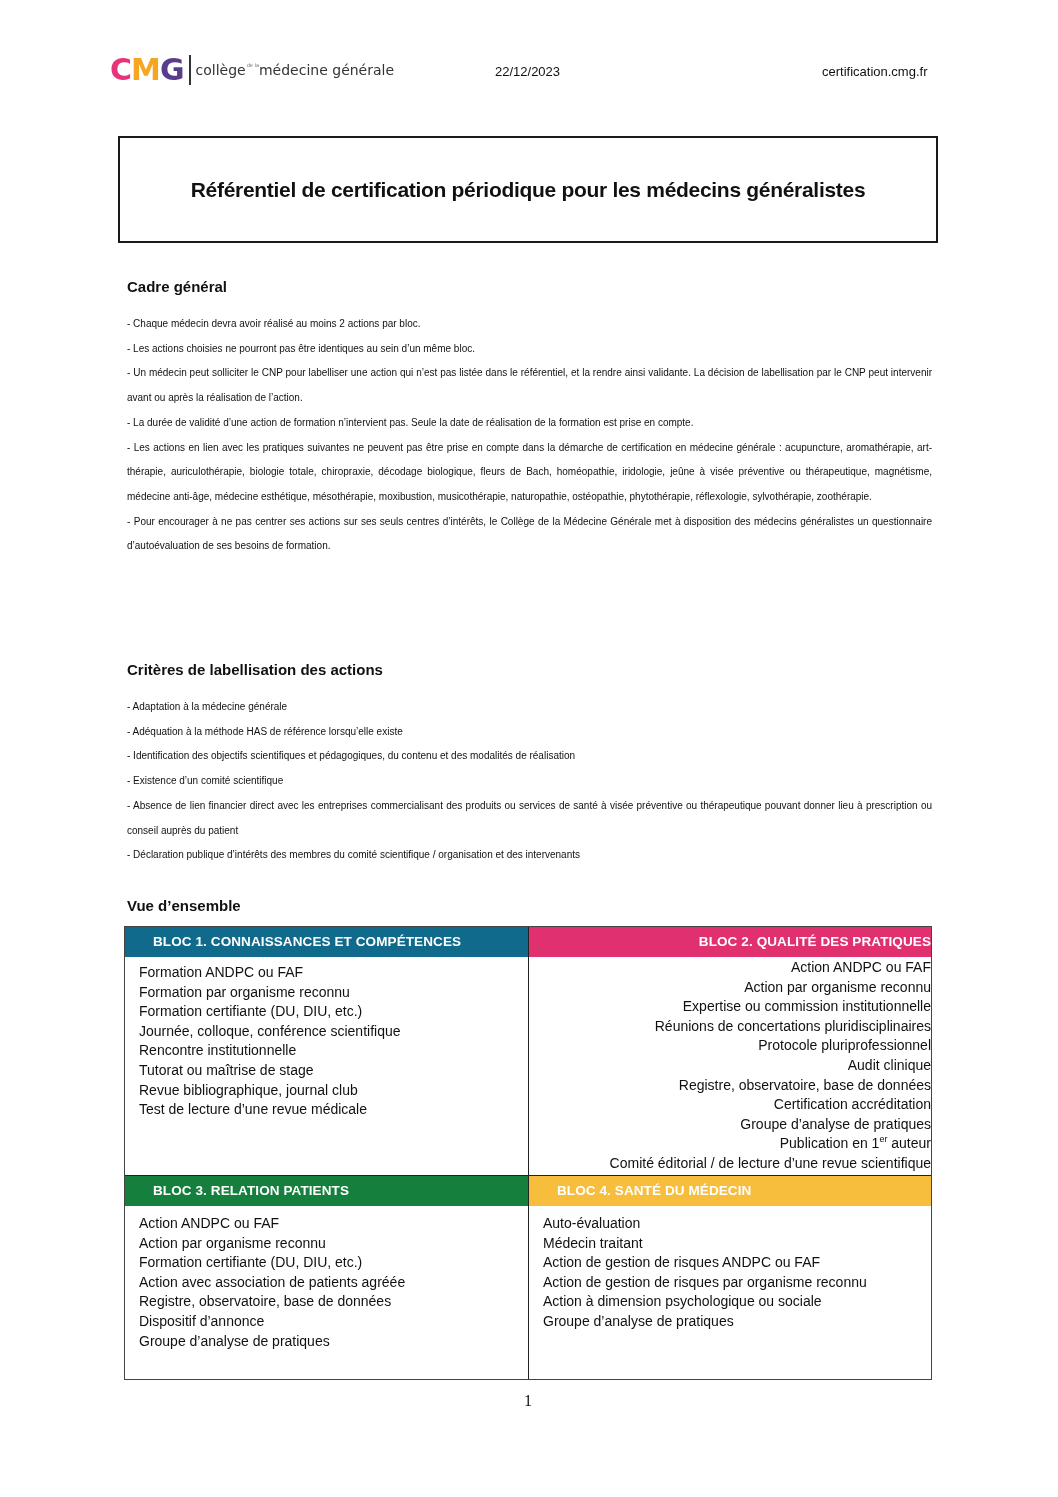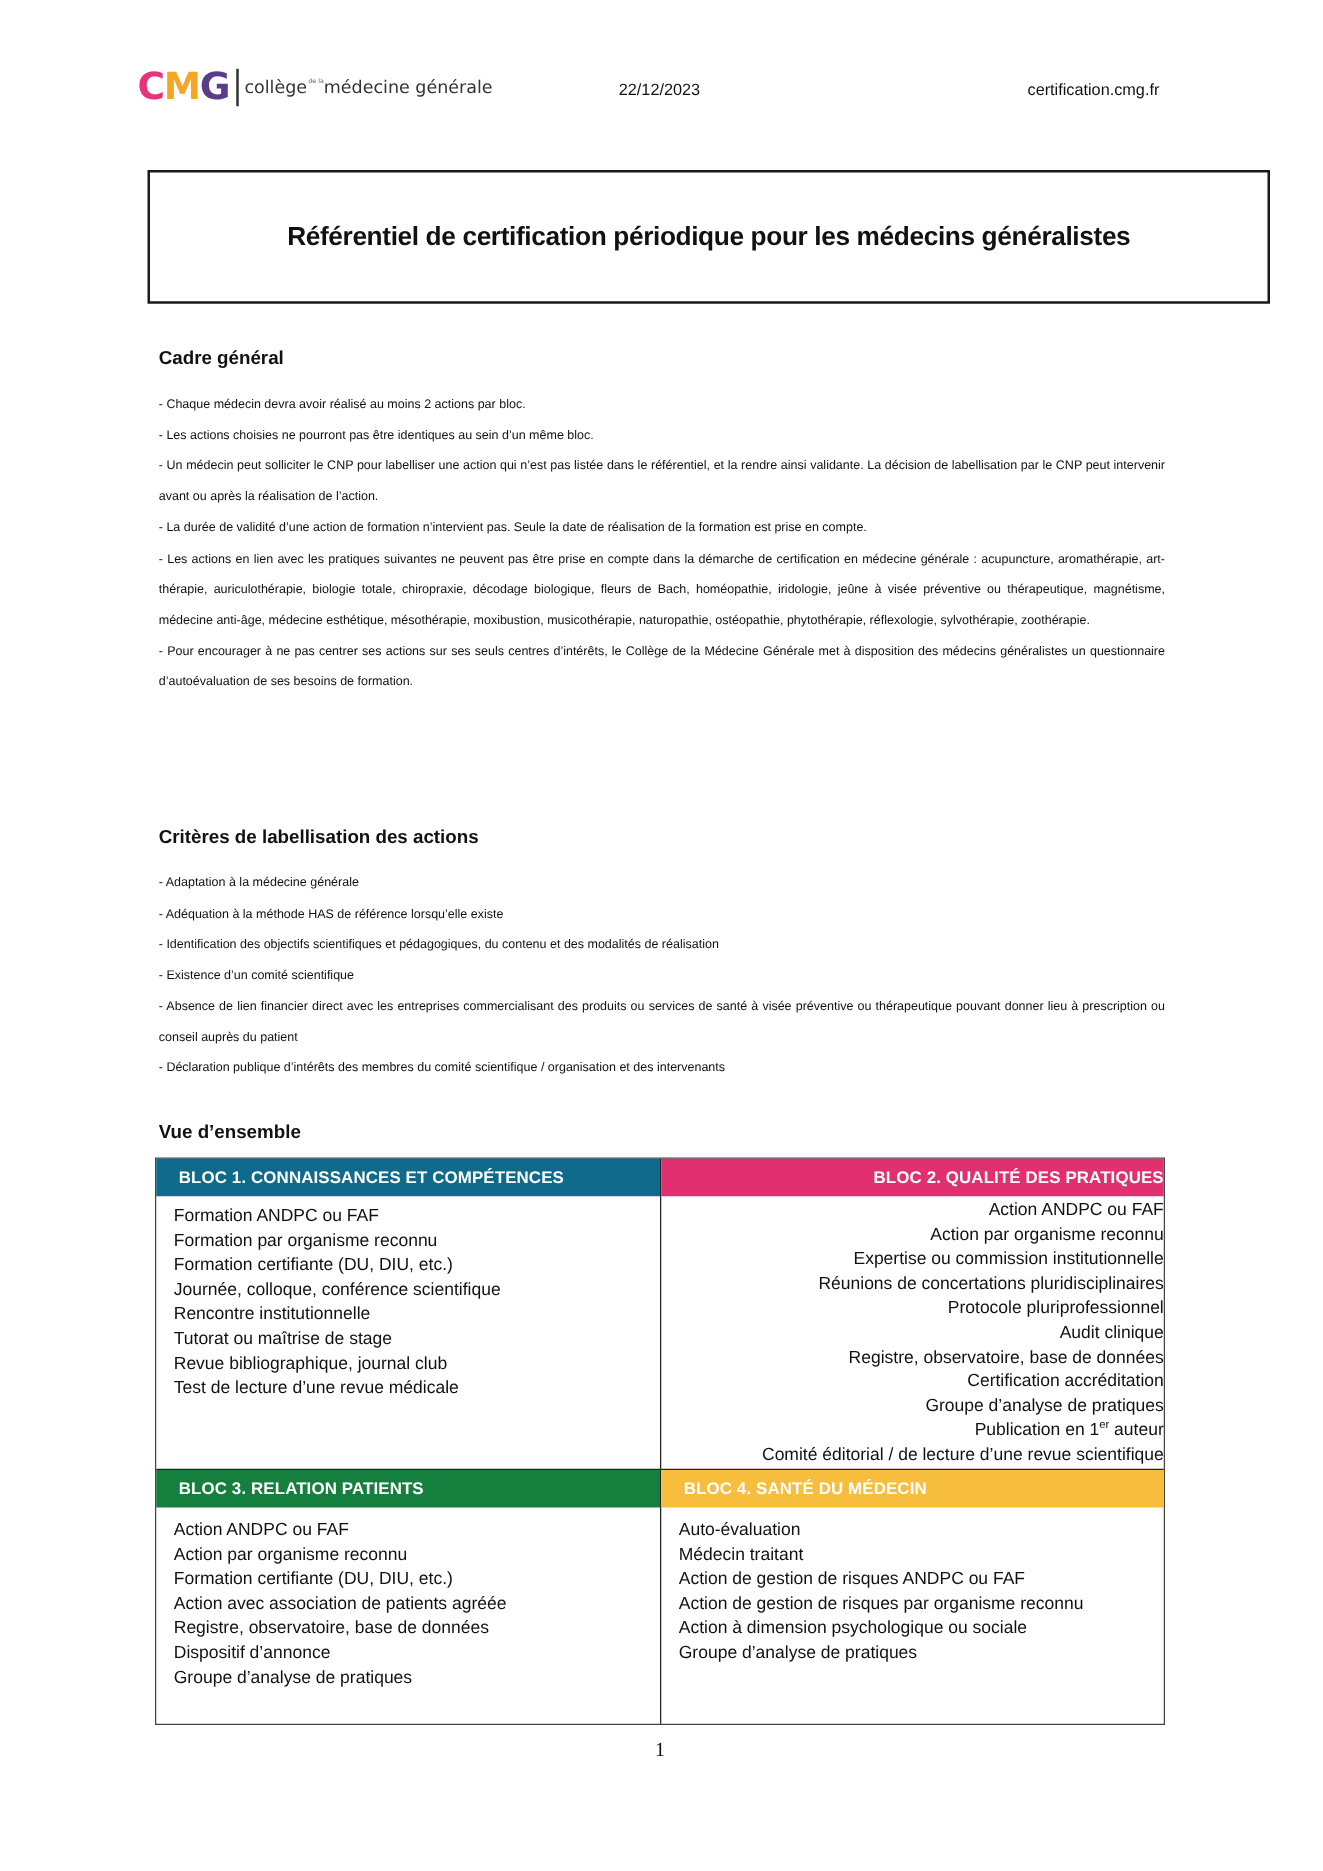--- a/index.html
+++ b/index.html
@@ -16,40 +16,40 @@
   .logo-mark .g { color: #5a3d8a; }
   .logo-sep { width: 2px; height: 30px; background: #333; margin: 0 5px 0 5px; }
   .logo-text { display: flex; line-height: 1; font-family: "DejaVu Sans", sans-serif; color: #333; }
   .logo-text .l1 { font-size: 14px; }
   .logo-text .l0 { font-size: 5px; color: #666; margin: 0 0 0 1px; }
   .logo-text .l2 { font-size: 14px; }
   .hdr-date { left: 495px; top: 64px; font-size: 13px; }
   .hdr-site { left: 822px; top: 64px; font-size: 13px; }
 
   
-  .title-box { left: 118px; top: 136px; width: 898px; height: 107px; border: 2px solid #1a1a1a;
+  .title-box { left: 118px; top: 136px; width: 820px; height: 107px; border: 2px solid #1a1a1a;
                display: flex; align-items: center; justify-content: center; box-sizing: border-box; }
   .title-box h1 { margin: 0; font-size: 21px; font-weight: bold; letter-spacing: -0.3px; }
 
   
   .content { left: 127px; width: 805px; font-size: 10px; line-height: 24.7px; }
   .content p { margin: 0; text-align: justify; }
   .section-h { font-weight: bold; font-size: 15px; margin: 0; }
   #cadre-h { left: 127px; top: 278px; }
   #cadre-body { top: 312px; }
   #crit-h { left: 127px; top: 661px; }
   #crit-body { top: 695px; }
   #vue-h { left: 127px; top: 897px; }
 
   
   .grid { left: 124px; top: 926px; width: 808px; height: 454px; border: 1px solid #444;
           box-sizing: border-box; }
   .bloc { position: absolute; box-sizing: border-box; }
   .bloc-head { height: 30px; color: #fff; font-weight: bold; font-size: 13.5px; line-height: 30px;
-               padding-left: 18px; letter-spacing: 0.1px; }
+               padding-left: 28px; letter-spacing: 0.1px; }
   .bloc ul { list-style: none; margin: 0; padding: 0 0 0 14px; font-size: 14px; line-height: 19.6px; }
   #b1 { left: 0; top: 0; width: 404px; height: 248px; border-right: 1.5px solid #222; }
   #b2 { left: 404px; top: 0; width: 402px; height: 248px; text-align: right; }
   #b3 { left: 0; top: 248px; width: 404px; height: 204px; border-right: 1.5px solid #222; border-top: 1px solid #222;}
   #b4 { left: 404px; top: 248px; width: 402px; height: 204px; border-top: 1px solid #222; }
   #b1 ul { padding-top: 6px; }
   #b2 ul { padding-top: 1px; }
   #b3 ul, #b4 ul { padding-top: 8px; }
   sup { font-size: 9px; line-height: 0; }
 

